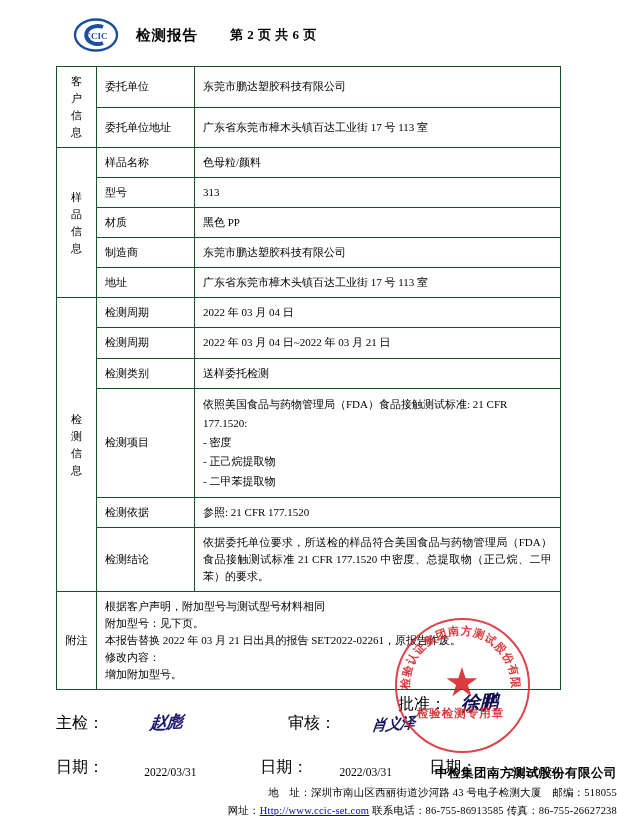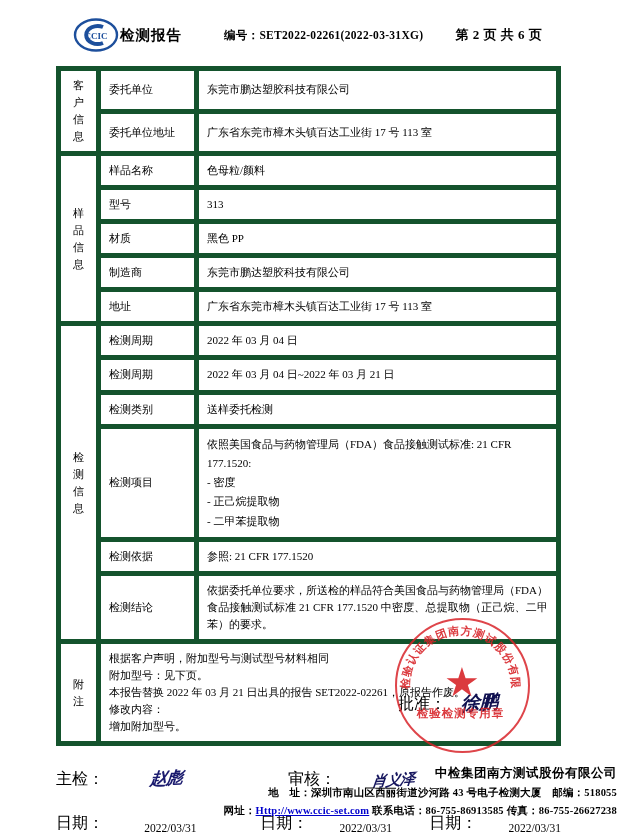--- a/index.html
+++ b/index.html
@@ -36,20 +36,21 @@
     position: relative;
     display: flex;
     align-items: center;
     justify-content: center;
   }
   .logo svg { display: block; }
   .report-title {
     font-size: 14.5px;
     font-weight: bold;
     letter-spacing: 1px;
+    margin-left: 16px;
     white-space: nowrap;
   }
   .report-no {
     font-size: 11.5px;
     font-weight: bold;
     margin-left: 42px;
     white-space: nowrap;
     letter-spacing: .3px;
   }
   .page-no {
@@ -61,21 +62,21 @@
   }
 
   
   table.main {
     border-collapse: collapse;
     width: 505px;
     margin: 4px auto 0 auto;
     table-layout: fixed;
   }
   table.main td {
-    border: 5px solid #14532d;
+    border: 1px solid #14532d;
     font-size: 11px;
     padding: 6px 8px;
     vertical-align: middle;
     line-height: 1.55;
     word-break: break-all;
   }
   td.sect {
     width: 40px;
     text-align: center;
     font-size: 11.5px;
@@ -234,42 +235,40 @@
     line-height: 1.7;
   }
   .f-company {
     font-size: 12.5px;
     font-weight: bold;
     letter-spacing: .5px;
   }
   .f-line {
     font-size: 10.5px;
     letter-spacing: .2px;
-    font-weight: bold;
   }
   .f-line a, .f-underline {
     color: #0000cc;
     text-decoration: underline;
   }
 </style>
 </head>
 <body>
 
 <div class="page">
 
   <div class="header">
     <div class="logo">
       <svg width="46" height="34" viewBox="0 0 46 34">
         <ellipse cx="23" cy="17" rx="21" ry="15.5" fill="none" stroke="#1d4f9c" stroke-width="2.4"></ellipse>
         <path d="M30 9 A11.5 9 0 1 0 30 25" fill="none" stroke="#1d4f9c" stroke-width="4"></path>
         <text x="23" y="21" text-anchor="middle" font-family="Liberation Serif, serif" font-size="9" font-weight="bold" fill="#1d4f9c">CCIC</text>
       </svg>
     </div>
     <div class="report-title">检测报告</div>
-    <div class="report-no"><span>编号：</span><span>SET2022-02261(2022-03-31XG)</span></div>
     <div class="page-no">第 2 页 共 6 页</div>
   </div>
 
   <table class="main">
     <colgroup>
       <col style="width:40px">
       <col style="width:98px">
       <col>
     </colgroup>
 

